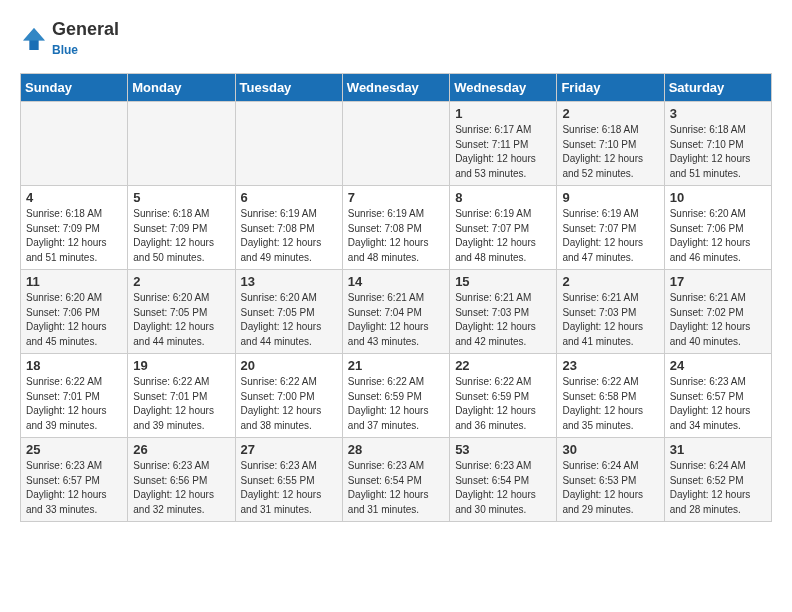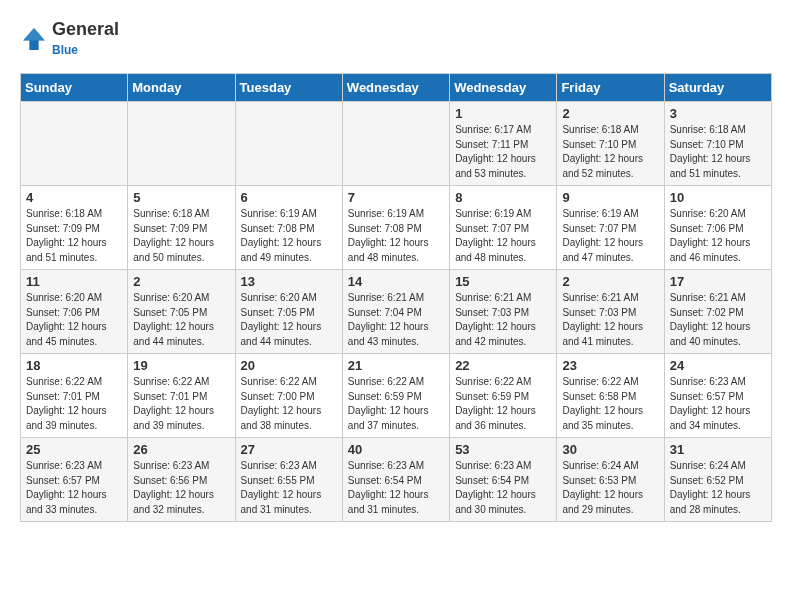--- a/index.html
+++ b/index.html
@@ -247,21 +247,21 @@
 and 32 minutes.</div>
         </td>
         <td>
           <span class="day-number">27</span>
           <div class="day-info" style="white-space: pre-line;">Sunrise: 6:23 AM
 Sunset: 6:55 PM
 Daylight: 12 hours
 and 31 minutes.</div>
         </td>
         <td>
-          <span class="day-number">40</span>
+          <span class="day-number">28</span>
           <div class="day-info" style="white-space: pre-line;">Sunrise: 6:23 AM
 Sunset: 6:54 PM
 Daylight: 12 hours
 and 31 minutes.</div>
         </td>
         <td>
           <span class="day-number">53</span>
           <div class="day-info" style="white-space: pre-line;">Sunrise: 6:23 AM
 Sunset: 6:54 PM
 Daylight: 12 hours

